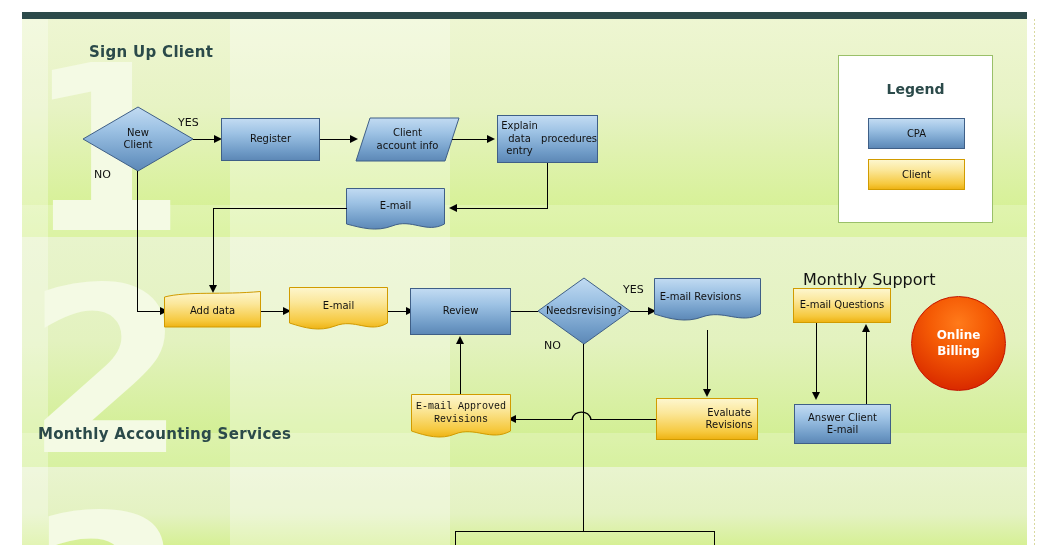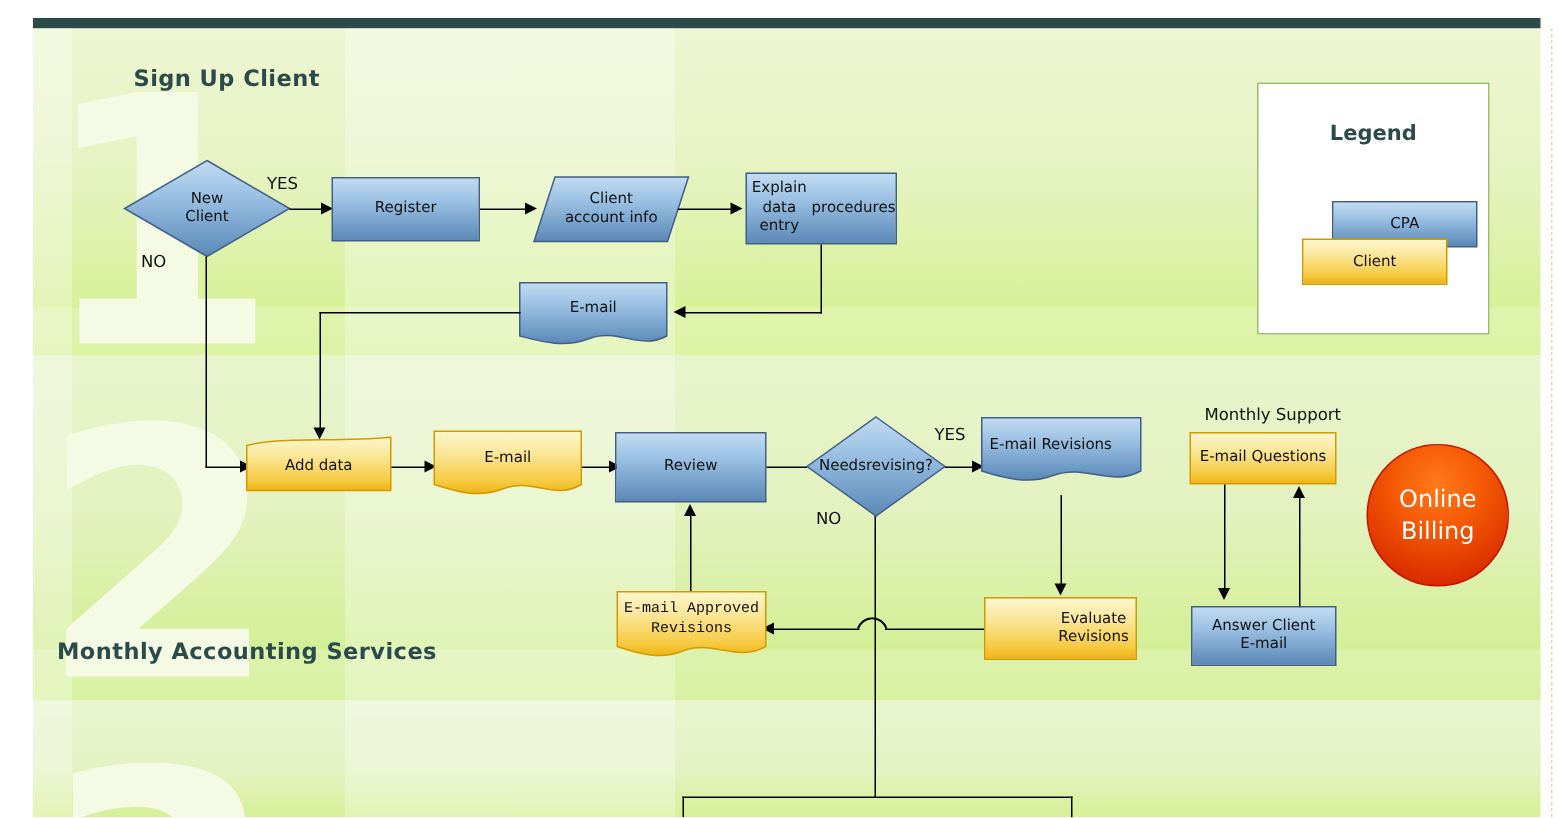--- a/index.html
+++ b/index.html
@@ -78,54 +78,54 @@
     position:absolute; inset:0; display:flex; align-items:center; justify-content:center;
     text-align:center; font-size:10px; color:#111; line-height:1.25;
   }
 
   
   .circ{
     position:absolute; border-radius:50%;
     background:radial-gradient(circle at 50% 28%, #ff7a1a 0%, #f55b05 35%, #e23a00 68%, #cf1500 100%);
     border:1px solid #c41500;
     display:flex; justify-content:center;
-    color:#fff; font-size:16px; font-weight:normal; text-align:center; line-height:1.3;
+    color:#fff; font-size:12px; font-weight:bold; text-align:center; line-height:1.3;
   }
 
   
   .ln{ position:absolute; background:#000; }
   .hln{ height:1.4px; }
   .vln{ width:1.4px; }
   .arw{ position:absolute; width:0; height:0; }
   .arw-r{ border-top:4.5px solid transparent; border-bottom:4.5px solid transparent; border-left:8px solid #000; }
   .arw-l{ border-top:4.5px solid transparent; border-bottom:4.5px solid transparent; border-right:8px solid #000; }
   .arw-d{ border-left:4.5px solid transparent; border-right:4.5px solid transparent; border-top:8px solid #000; }
   .arw-u{ border-left:4.5px solid transparent; border-right:4.5px solid transparent; border-bottom:8px solid #000; }
 
   
   .elbl{ position:absolute; font-size:11px; color:#111; white-space:nowrap; }
 
   
-  .caption{ position:absolute; font-size:11px; color:#111; white-space:nowrap; }
+  .caption{ position:absolute; font-size:16px; color:#111; white-space:nowrap; }
 
   
   .legend{
     position:absolute; left:838px; top:55px; width:155px; height:168px;
     background:#ffffff; border:1px solid #9ac069;
   }
   .legend-title{
     position:absolute; left:0; right:0; top:25px; text-align:center;
     font-size:14px; font-weight:bold; color:#2b4a4a;
   }
   .legend-sw{
     position:absolute; left:29px; width:97px; height:31px;
     display:flex; align-items:center; justify-content:center;
     font-size:10px; color:#111;
   }
-  .legend-sw.cpa{ top:78px;  background:linear-gradient(180deg,#c2dbf2 0%, #9dc2e4 35%, #6e9ac6 80%, #5d88b6 100%); border:1px solid #3f5f87;margin-left:20px; }
+  .legend-sw.cpa{ top:62px;  background:linear-gradient(180deg,#c2dbf2 0%, #9dc2e4 35%, #6e9ac6 80%, #5d88b6 100%); border:1px solid #3f5f87; }
   .legend-sw.client{ top:103px; background:linear-gradient(180deg,#fdf6cd 0%, #fbe79a 35%, #f6c93f 82%, #eeb314 100%); border:1px solid #d19b00; }
 
   
   .page-edge{ position:absolute; right:4px; top:19px; width:1px; height:526px;
     background:repeating-linear-gradient(180deg,#d9d9a0 0 2px, transparent 2px 4px); }
 </style>
 </head>
 <body>
 
 <div id="stage">

